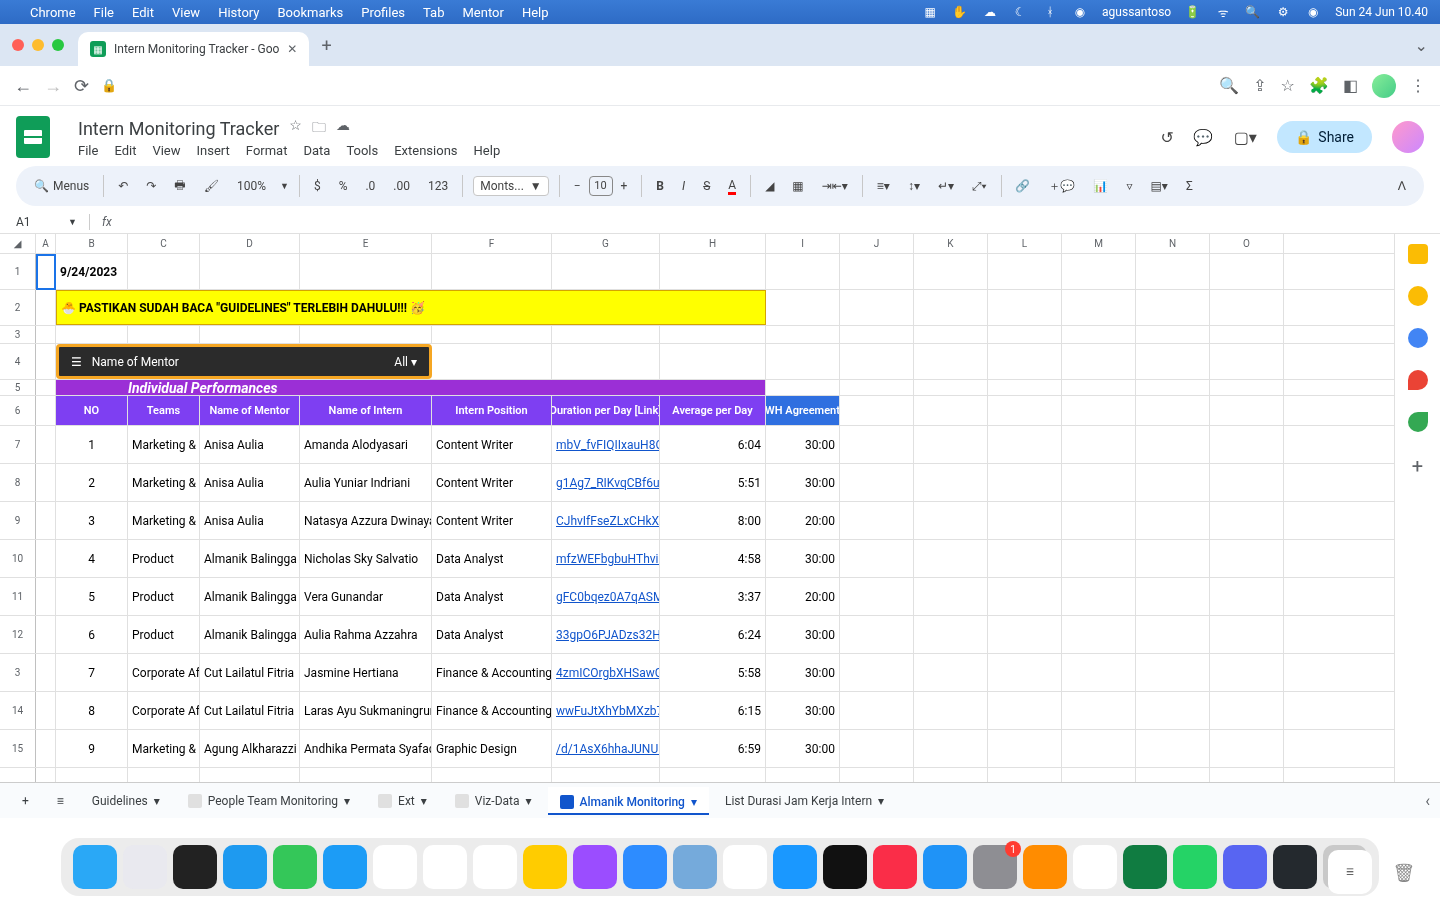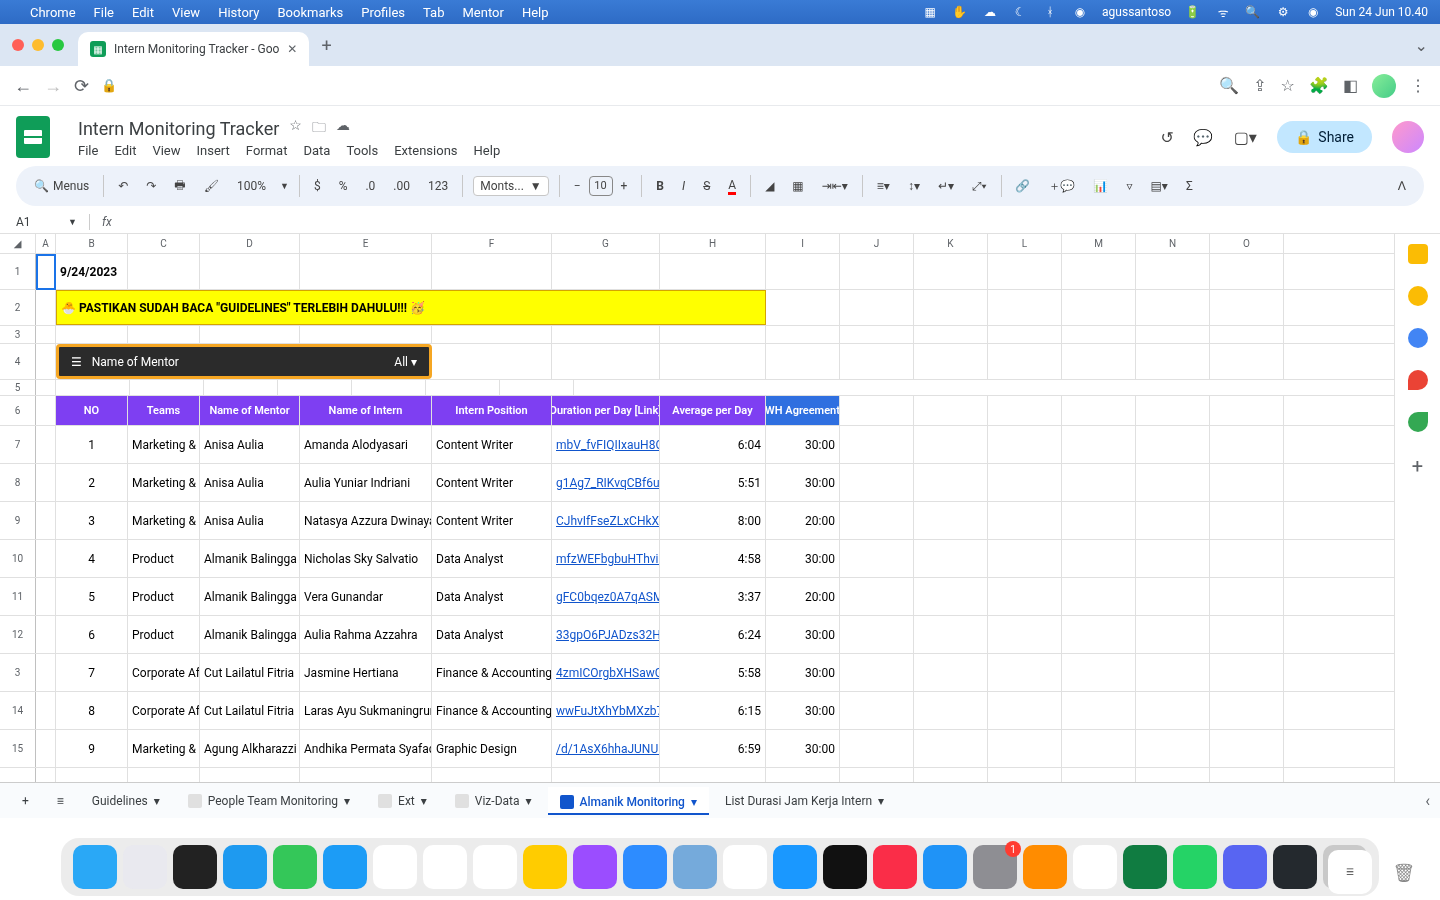--- a/index.html
+++ b/index.html
@@ -347,20 +347,21 @@
           <div class="cell cw-J"></div>
           <div class="cell cw-K"></div>
           <div class="cell cw-L"></div>
           <div class="cell cw-M"></div>
           <div class="cell cw-N"></div>
           <div class="cell cw-O"></div>
         </div>
         <div class="row h5">
           <div class="rh">5</div>
           <div class="cell cw-A"></div>
+          <div class="cell purple-head" style="width: 710px;">Individual Performances</div>
           <div class="cell cw-I"></div>
           <div class="cell cw-J"></div>
           <div class="cell cw-K"></div>
           <div class="cell cw-L"></div>
           <div class="cell cw-M"></div>
           <div class="cell cw-N"></div>
           <div class="cell cw-O"></div>
         </div>
         <div class="row h6">
           <div class="rh">6</div>

